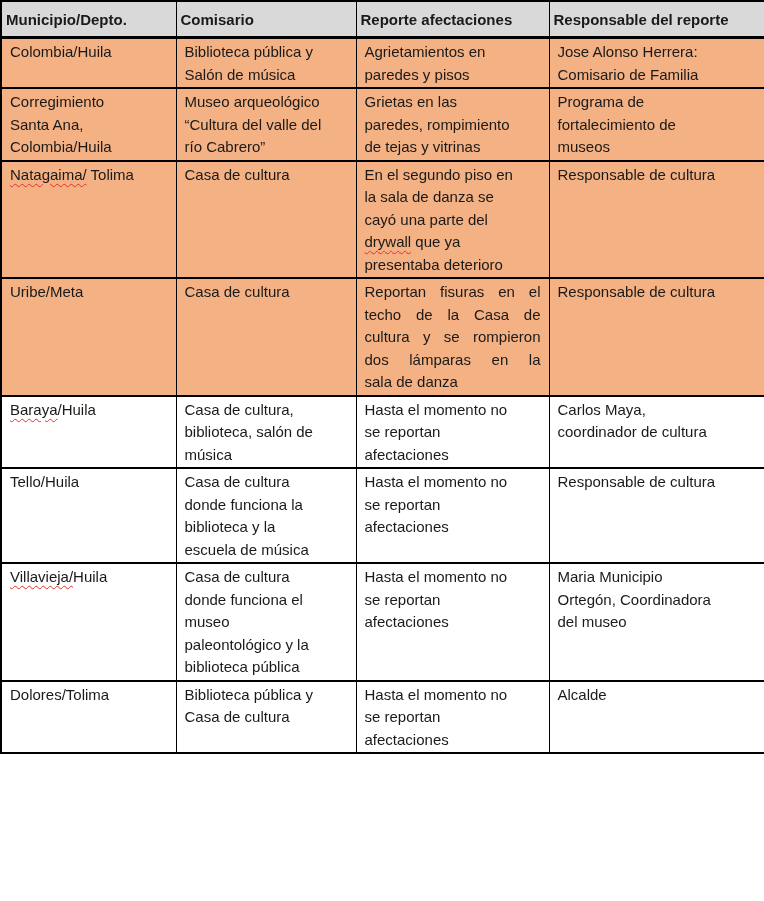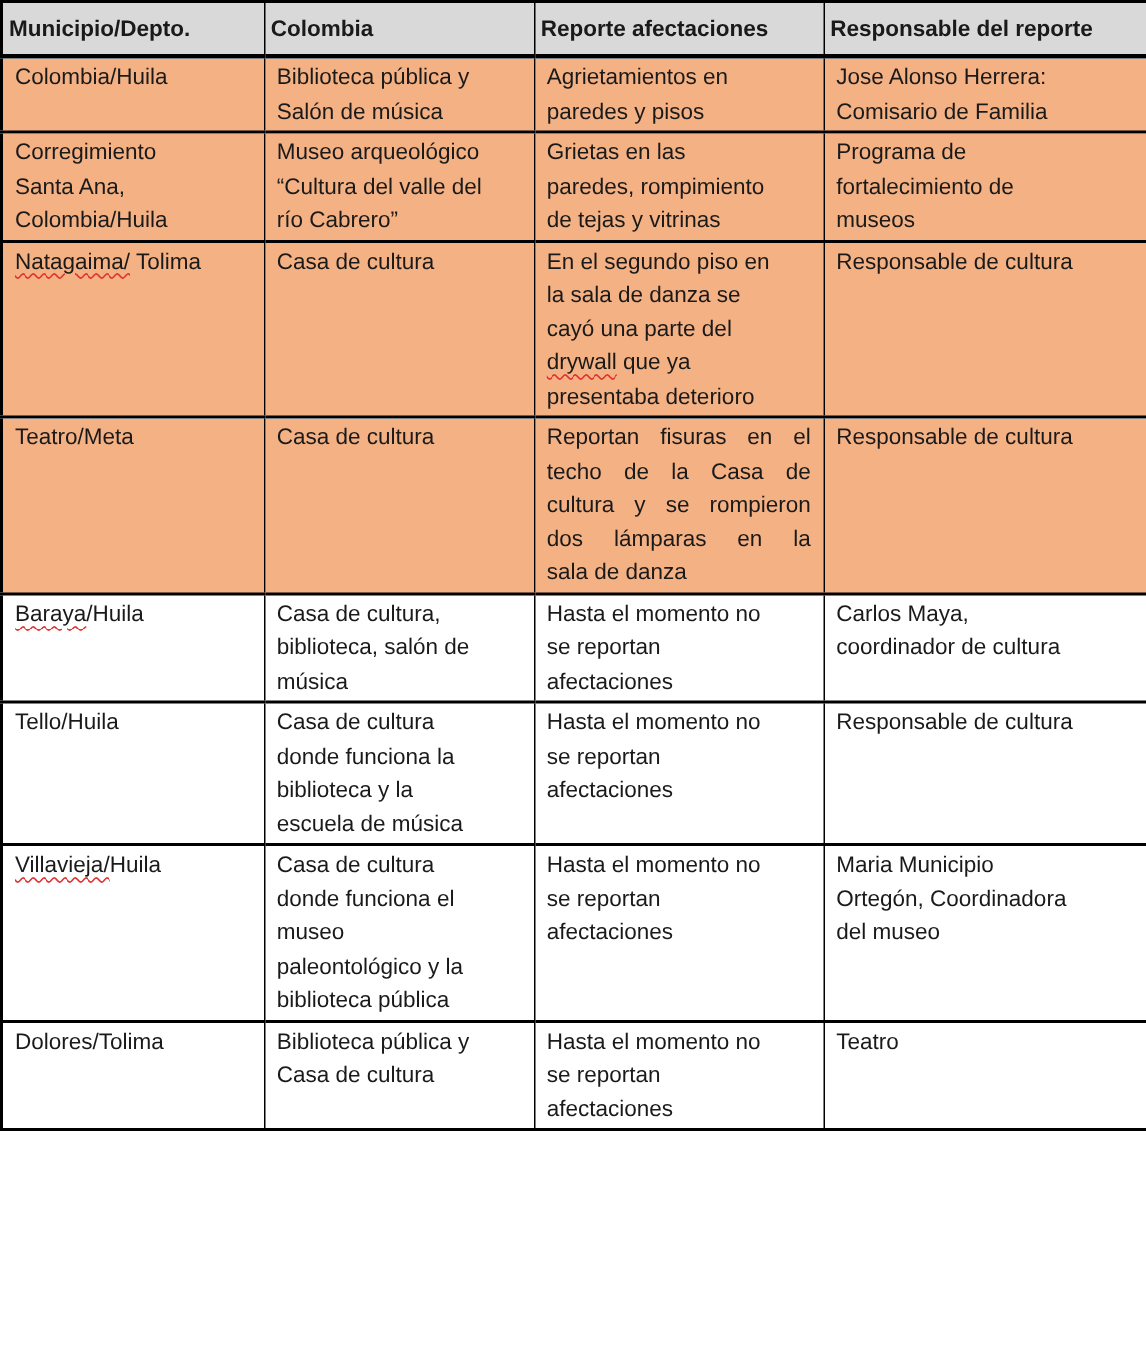--- a/index.html
+++ b/index.html
@@ -67,21 +67,21 @@
 <table class="report">
   <colgroup>
       <col style="width: 175px;">
       <col style="width: 180px;">
       <col style="width: 193px;">
       <col style="width: 216px;">
     </colgroup>
   <thead>
     <tr>
         <th>Municipio/Depto.</th>
-        <th>Colombia</th>
+        <th>Comisario</th>
         <th>Reporte afectaciones</th>
         <th>Responsable del reporte</th>
       </tr>
   </thead>
   <tbody>
       <tr class="highlight">
         <td>
           <div class="line">Colombia/Huila</div>
         </td>
         <td>
@@ -132,21 +132,21 @@
           <div class="line">cayó una parte del</div>
           <div class="line"><span class="misspell">drywall</span> que ya</div>
           <div class="line">presentaba deterioro</div>
         </td>
         <td>
           <div class="line">Responsable de cultura</div>
         </td>
       </tr>
       <tr class="highlight">
         <td>
-          <div class="line">Teatro/Meta</div>
+          <div class="line">Uribe/Meta</div>
         </td>
         <td>
           <div class="line">Casa de cultura</div>
         </td>
         <td>
           <div class="line just">Reportan fisuras en el</div>
           <div class="line just">techo de la Casa de</div>
           <div class="line just">cultura y se rompieron</div>
           <div class="line just">dos lámparas en la</div>
           <div class="line">sala de danza</div>
@@ -222,17 +222,17 @@
         <td>
           <div class="line">Biblioteca pública y</div>
           <div class="line">Casa de cultura</div>
         </td>
         <td>
           <div class="line">Hasta el momento no</div>
           <div class="line">se reportan</div>
           <div class="line">afectaciones</div>
         </td>
         <td>
-          <div class="line">Teatro</div>
+          <div class="line">Alcalde</div>
         </td>
       </tr>
     </tbody>
 </table>
 
 </body></html>

